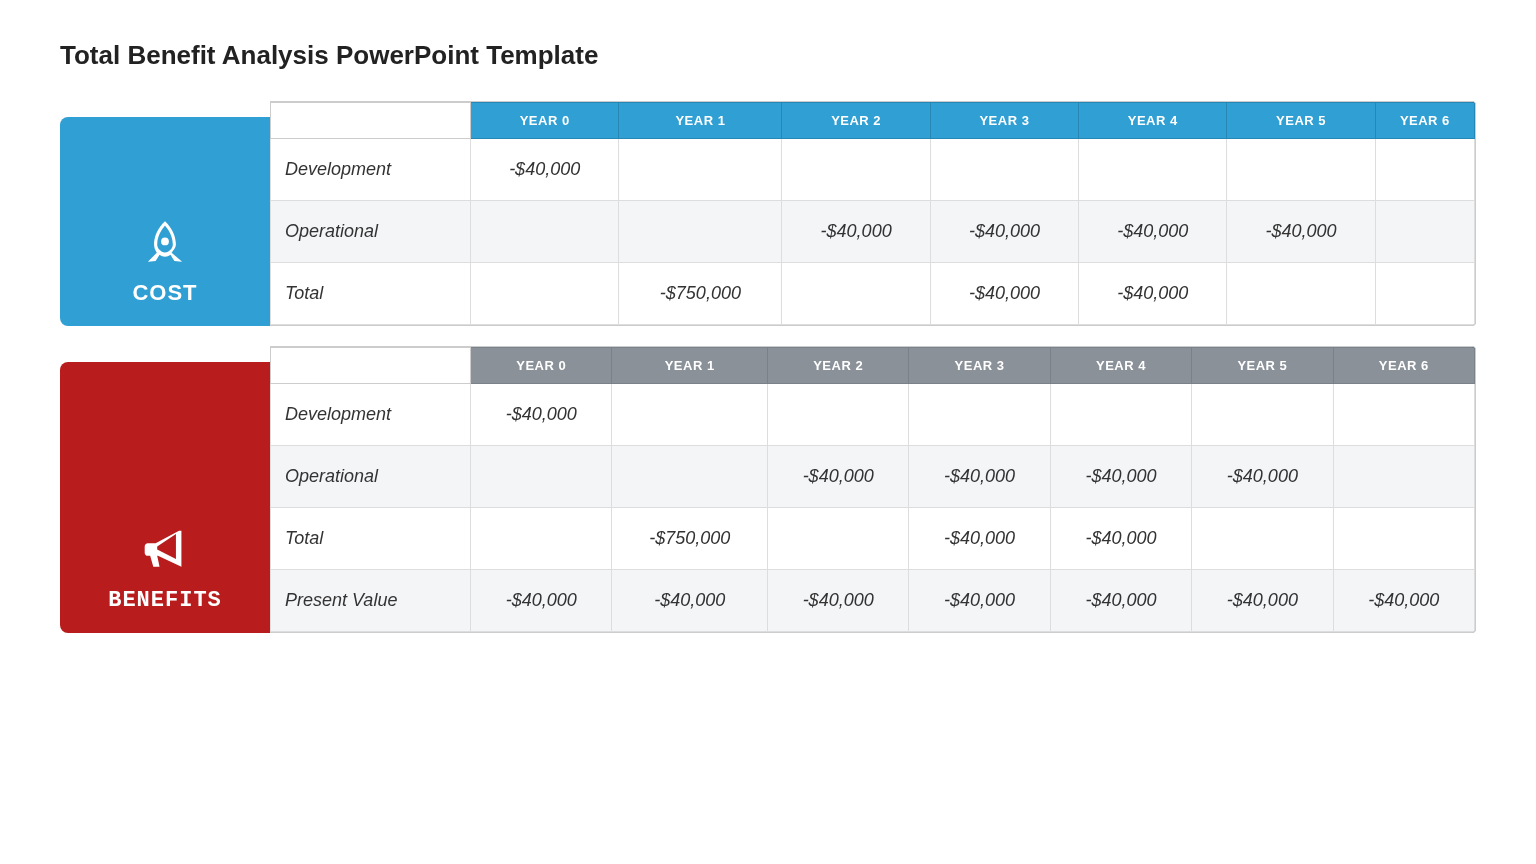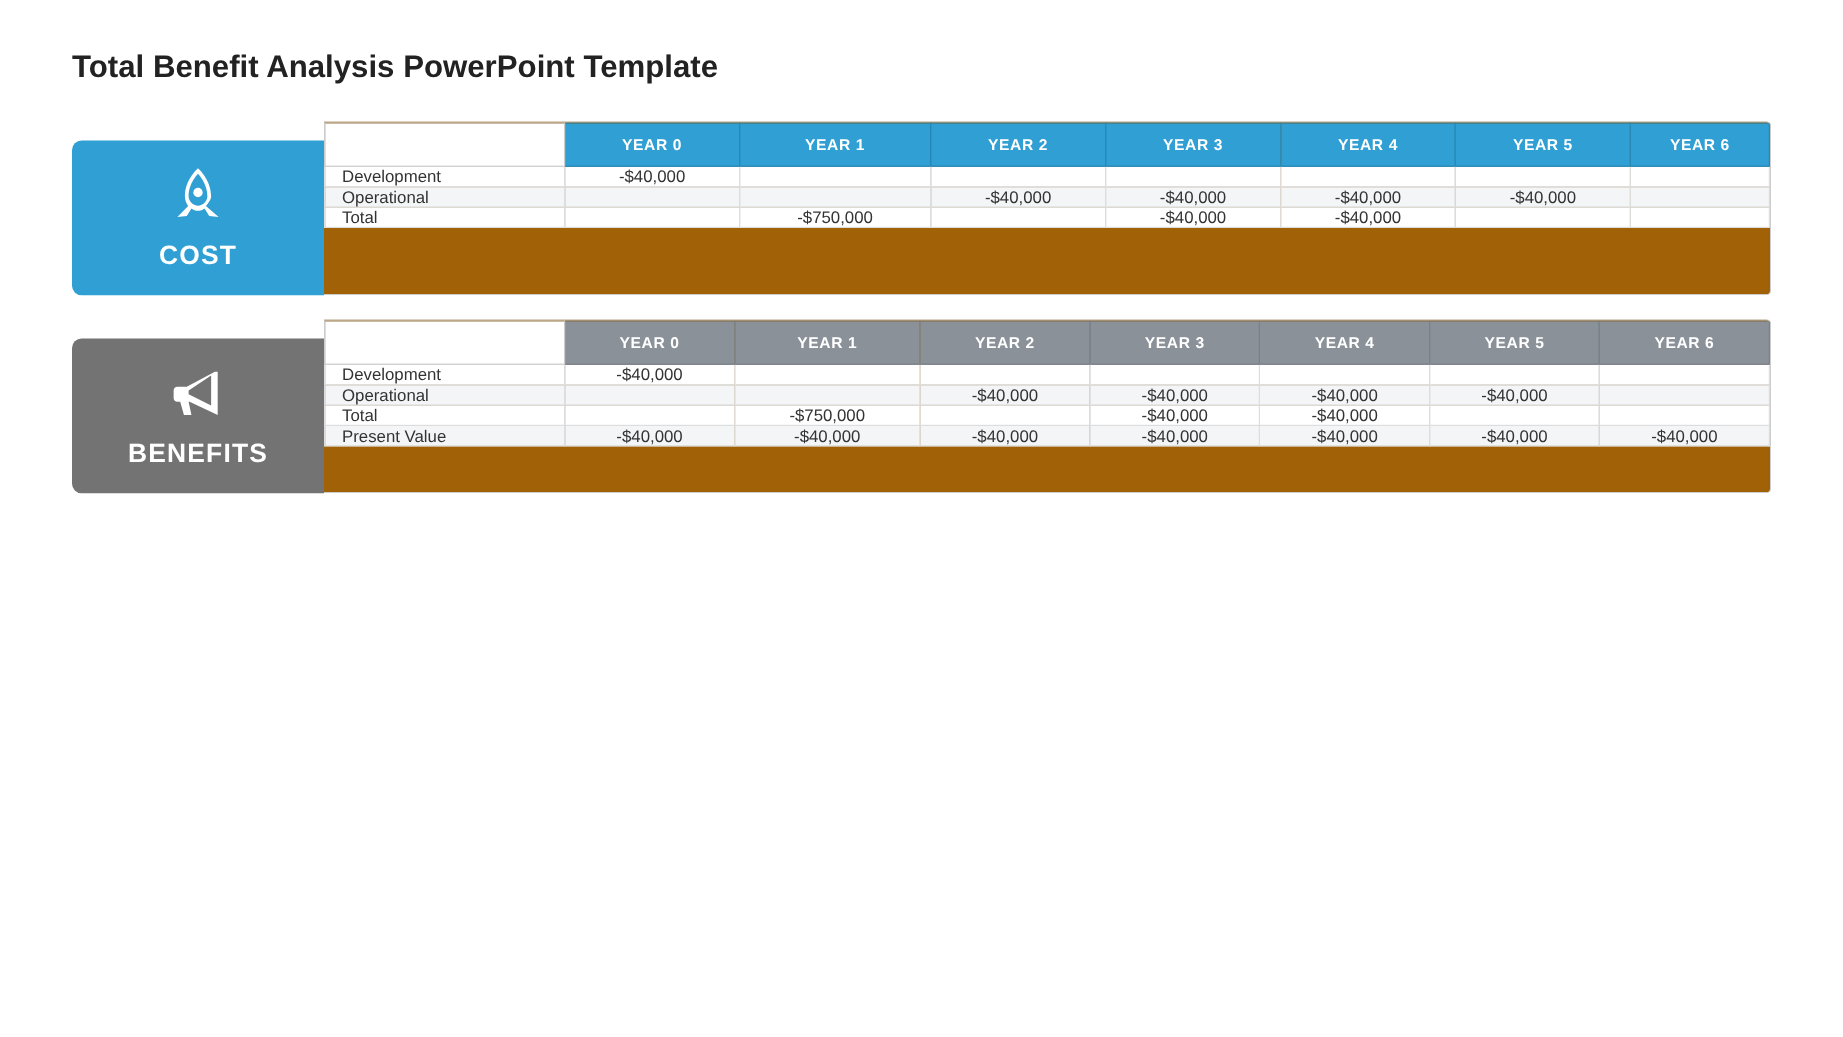--- a/index.html
+++ b/index.html
@@ -26,53 +26,54 @@
       position: relative;
     }
 
     .label-box {
       width: 210px;
       min-width: 210px;
       border-radius: 8px 0 0 8px;
       display: flex;
       flex-direction: column;
       align-items: center;
-      justify-content: space-between;
+      justify-content: flex-end;
       padding: 20px 10px;
       gap: 2px;
       margin-top: 16px;
     }
 
     .label-box.cost-box {
       background: #2f9fd4;
     }
 
     .label-box.benefits-box {
-      background: #737373;
+      background: #b91c1c;
+      font-family: Liberation Mono, monospace;
     }
 
     .label-box .icon {
       font-size: 44px;
       color: #fff;
     }
 
     .label-box .label-text {
       font-size: 22px;
       font-weight: 700;
       color: #fff;
       letter-spacing: 1px;
     }
 
     .table-container {
       flex: 1;
       border: 1px solid #ccc;
       border-left: none;
       border-radius: 0 4px 4px 0;
       overflow: hidden;
-      background: #a16207;
+      background: #0c4a6e;
     }
 
     table {
       width: 100%;
       border-collapse: collapse;
     }
 
     table thead tr th {
       background: #2f9fd4;
       color: #fff;
@@ -93,24 +94,25 @@
       background: #8a9199;
       border: 1px solid #7a8188;
     }
 
     .benefits-table thead tr th.empty-header {
       background: #fff;
       border: 1px solid #ccc;
     }
 
     table tbody tr td {
-      padding: 0 14px;
-      font-size: 14px;
+      padding: 20px 14px;
+      font-size: 18px;
       border: 1px solid #ddd;
       text-align: center;
+      font-style: italic;
     }
 
     table tbody tr td:first-child {
       text-align: left;
       font-weight: 400;
       color: #333;
       background: #fff;
     }
 
     table tbody tr:nth-child(even) td {

